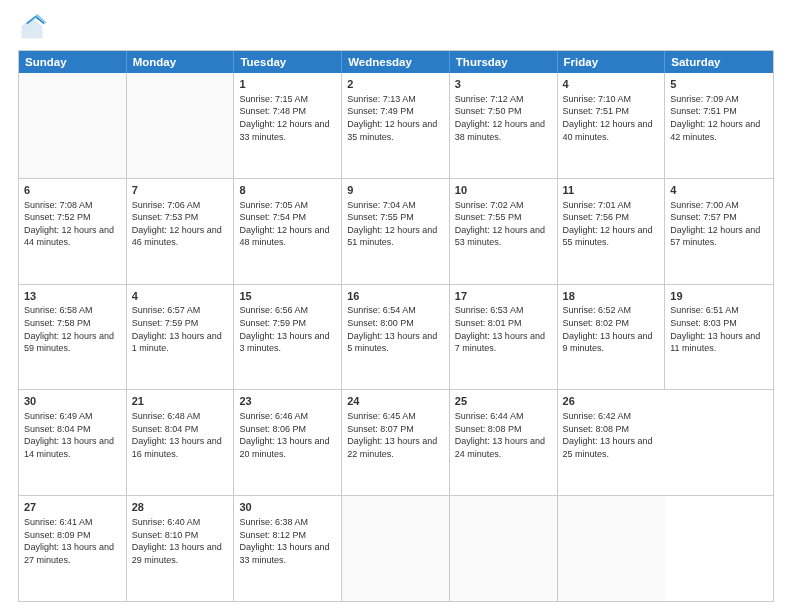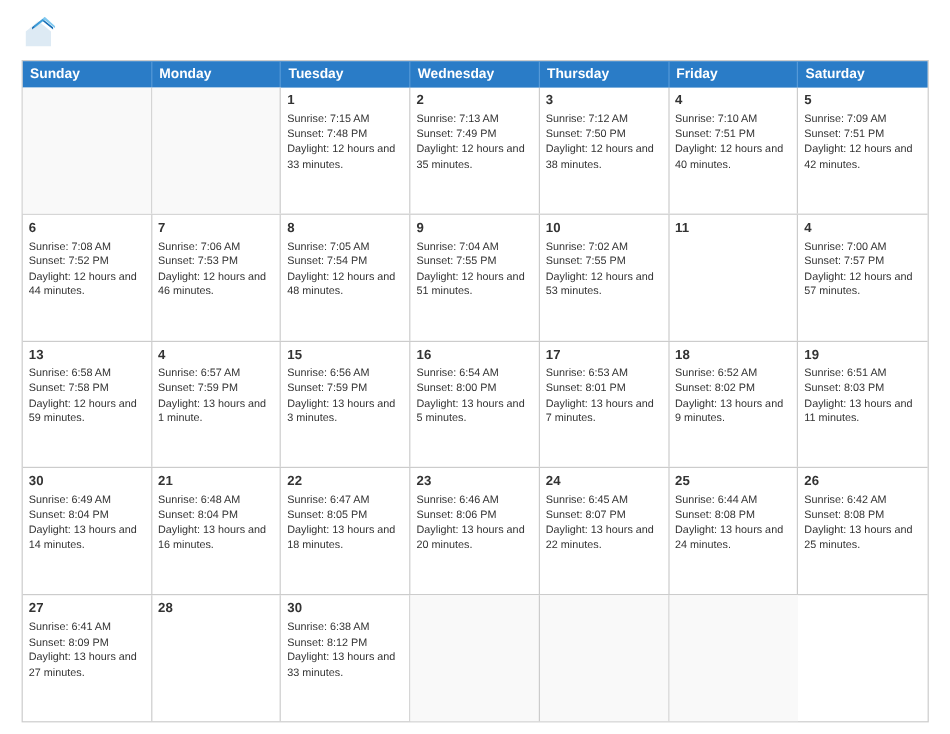--- a/index.html
+++ b/index.html
@@ -183,20 +183,21 @@
           <div class="cal-cell">
             <span class="day-num">9</span>
             <div class="cal-cell-text">Sunrise: 7:04 AM<br>Sunset: 7:55 PM<br>Daylight: 12 hours and 51 minutes.</div>
           </div>
           <div class="cal-cell">
             <span class="day-num">10</span>
             <div class="cal-cell-text">Sunrise: 7:02 AM<br>Sunset: 7:55 PM<br>Daylight: 12 hours and 53 minutes.</div>
           </div>
           <div class="cal-cell">
             <span class="day-num">11</span>
+            <div class="cal-cell-text">Sunrise: 7:01 AM<br>Sunset: 7:56 PM<br>Daylight: 12 hours and 55 minutes.</div>
           </div>
           <div class="cal-cell">
             <span class="day-num">4</span>
             <div class="cal-cell-text">Sunrise: 7:00 AM<br>Sunset: 7:57 PM<br>Daylight: 12 hours and 57 minutes.</div>
           </div>
         </div>
         <div class="cal-row">
           <div class="cal-cell">
             <span class="day-num">13</span>
             <div class="cal-cell-text">Sunrise: 6:58 AM<br>Sunset: 7:58 PM<br>Daylight: 12 hours and 59 minutes.</div>
@@ -229,24 +230,20 @@
         <div class="cal-row">
           <div class="cal-cell">
             <span class="day-num">30</span>
             <div class="cal-cell-text">Sunrise: 6:49 AM<br>Sunset: 8:04 PM<br>Daylight: 13 hours and 14 minutes.</div>
           </div>
           <div class="cal-cell">
             <span class="day-num">21</span>
             <div class="cal-cell-text">Sunrise: 6:48 AM<br>Sunset: 8:04 PM<br>Daylight: 13 hours and 16 minutes.</div>
           </div>
           <div class="cal-cell">
-            <span class="day-num">22</span>
-            <div class="cal-cell-text">Sunrise: 6:47 AM<br>Sunset: 8:05 PM<br>Daylight: 13 hours and 18 minutes.</div>
-          </div>
-          <div class="cal-cell">
             <span class="day-num">23</span>
             <div class="cal-cell-text">Sunrise: 6:46 AM<br>Sunset: 8:06 PM<br>Daylight: 13 hours and 20 minutes.</div>
           </div>
           <div class="cal-cell">
             <span class="day-num">24</span>
             <div class="cal-cell-text">Sunrise: 6:45 AM<br>Sunset: 8:07 PM<br>Daylight: 13 hours and 22 minutes.</div>
           </div>
           <div class="cal-cell">
             <span class="day-num">25</span>
             <div class="cal-cell-text">Sunrise: 6:44 AM<br>Sunset: 8:08 PM<br>Daylight: 13 hours and 24 minutes.</div>
@@ -256,20 +253,21 @@
             <div class="cal-cell-text">Sunrise: 6:42 AM<br>Sunset: 8:08 PM<br>Daylight: 13 hours and 25 minutes.</div>
           </div>
         </div>
         <div class="cal-row">
           <div class="cal-cell">
             <span class="day-num">27</span>
             <div class="cal-cell-text">Sunrise: 6:41 AM<br>Sunset: 8:09 PM<br>Daylight: 13 hours and 27 minutes.</div>
           </div>
           <div class="cal-cell">
             <span class="day-num">28</span>
+            <div class="cal-cell-text">Sunrise: 6:40 AM<br>Sunset: 8:10 PM<br>Daylight: 13 hours and 29 minutes.</div>
           </div>
           <div class="cal-cell">
             <span class="day-num">30</span>
             <div class="cal-cell-text">Sunrise: 6:38 AM<br>Sunset: 8:12 PM<br>Daylight: 13 hours and 33 minutes.</div>
           </div>
           <div class="cal-cell empty"></div>
           <div class="cal-cell empty"></div>
           <div class="cal-cell empty"></div>
         </div>
       </div>

